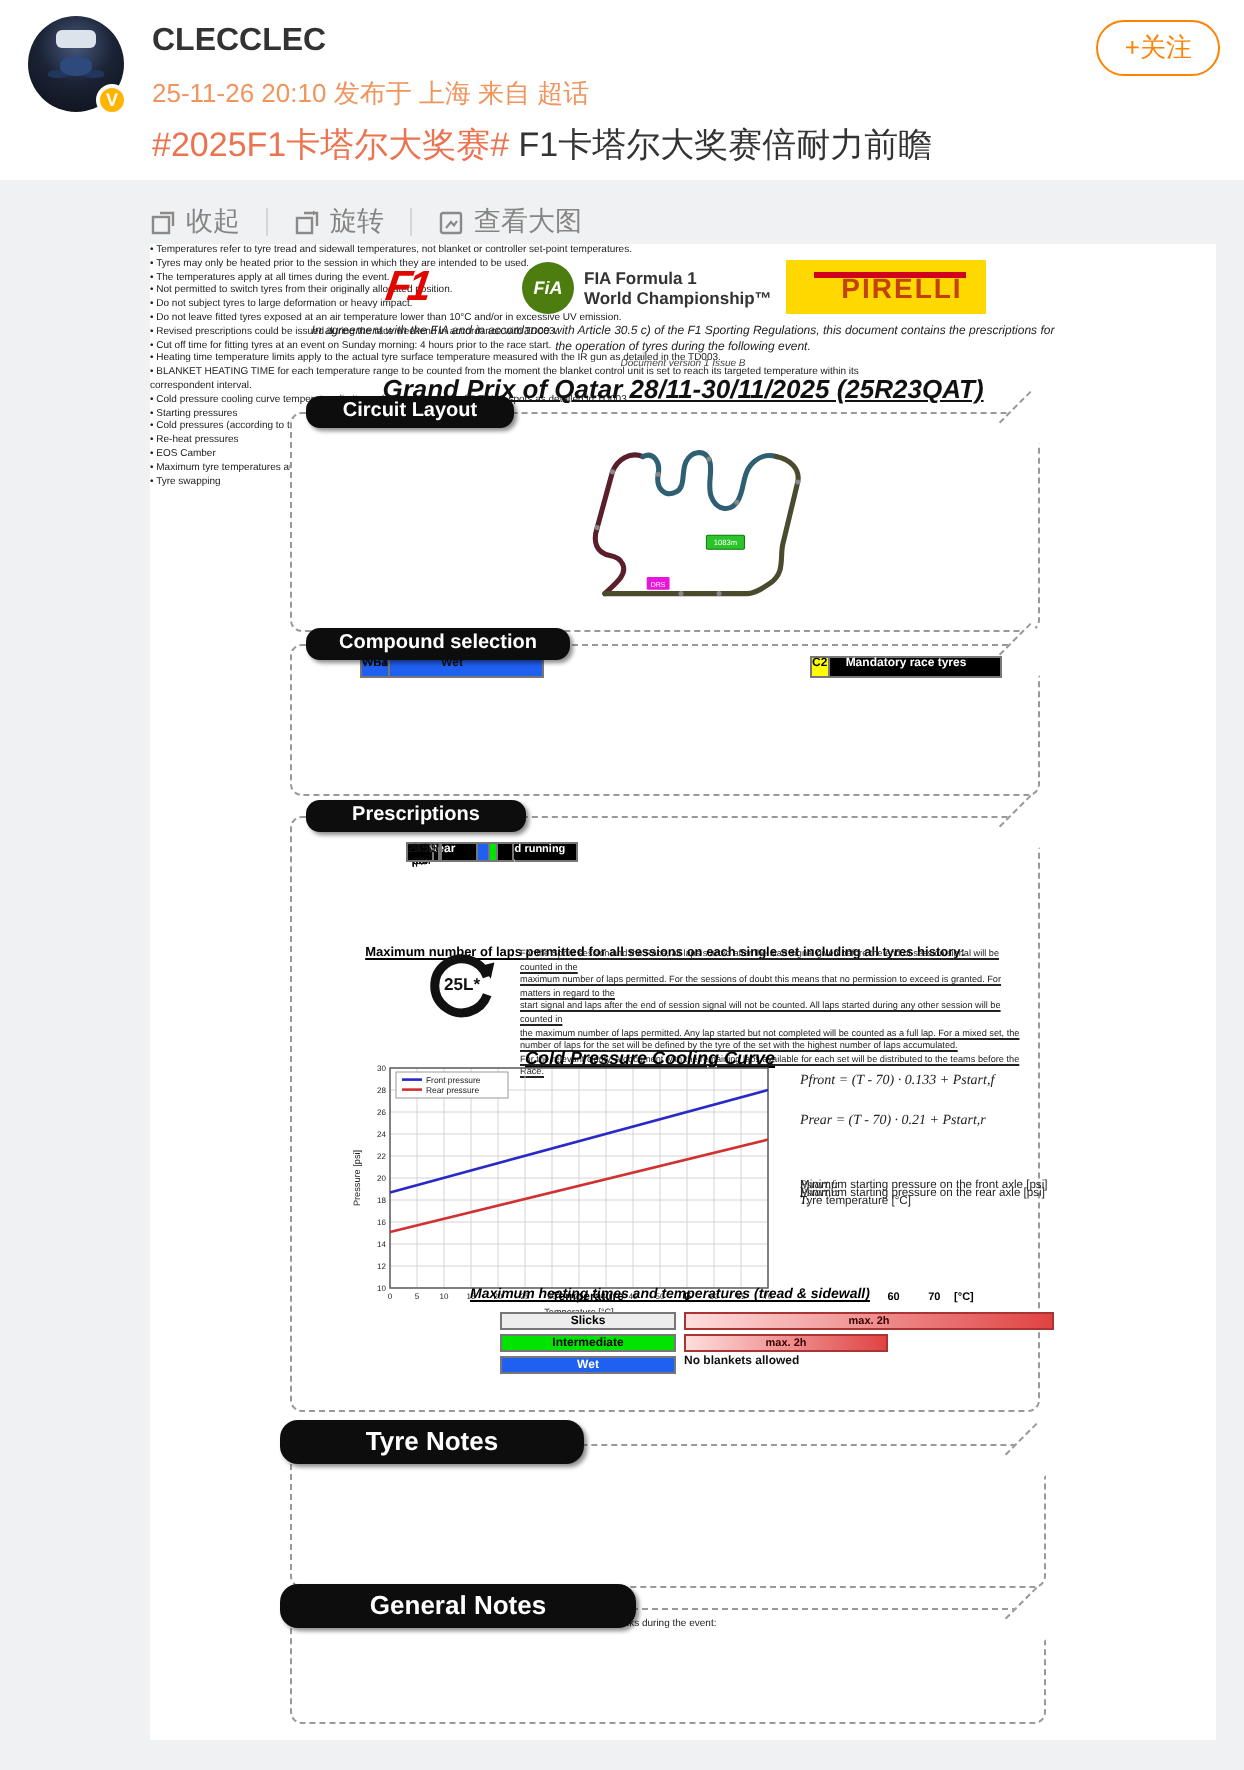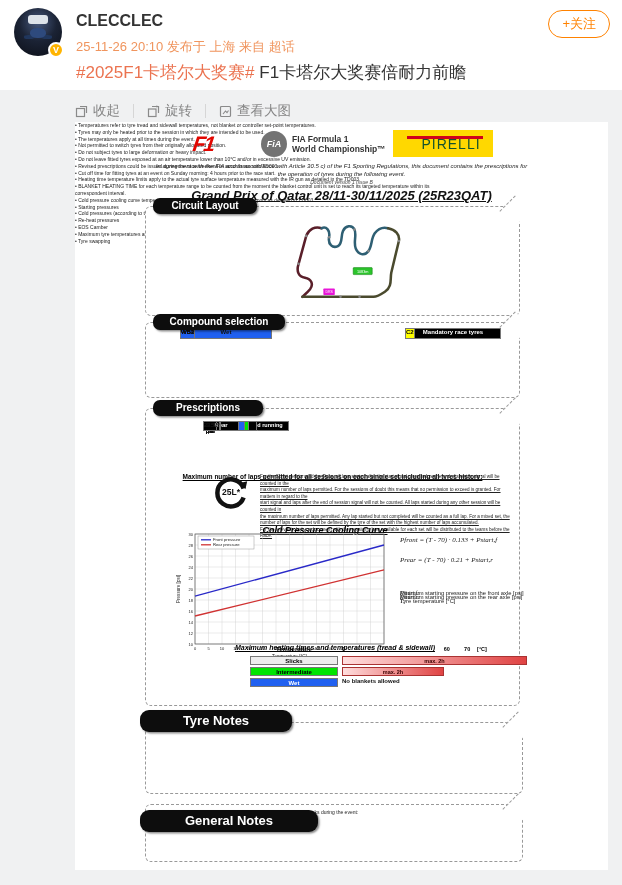--- a/index.html
+++ b/index.html
@@ -28,44 +28,44 @@
   .toolbar { position:absolute; left:75px; top:11px; display:flex; align-items:center; height:20px; }
   .tool { display:flex; align-items:center; gap:5px; color:#858585; font-size:13.5px; cursor:pointer; }
   .tool svg { display:block; }
   .tb-sep { width:1px; height:14px; background:#d6d6d6; margin:0 13px; }
 
   
   .document { position:absolute; left:75px; top:32px; width:533px; height:748px; background:#fff; cursor:pointer; }
   .document * { position:absolute; }
 
   .f1-logo { left:118px; top:10px; color:#e10600; font-size:21px; font-weight:bold; font-style:italic; transform:skewX(-8deg); letter-spacing:-2px; }
-  .fia-circle { left:186px; top:9px; width:26px; height:26px; background:#737373; border-radius:50%; color:#fff;
+  .fia-circle { left:186px; top:9px; width:26px; height:26px; background:#4d7c0f; border-radius:50%; color:#fff;
                 font-size:9px; font-weight:bold; font-style:italic; text-align:center; line-height:26px; }
   .fia-text { left:217px; top:12px; font-size:8.5px; color:#333; font-weight:bold; line-height:10px; white-space:nowrap; }
   .fia-text span { position:static; display:block; }
   .pirelli-logo { left:318px; top:8px; width:100px; height:27px; background:#ffd800; }
-  .pirelli-word { position:absolute; left:0; right:0; top:6px; text-align:center; color:#14532d; font-size:14px; font-weight:normal; letter-spacing:1px;padding-left:16px; }
+  .pirelli-word { position:absolute; left:0; right:0; top:6px; text-align:center; color:#c2410c; font-size:14px; font-weight:bold; letter-spacing:1px;padding-left:16px; }
   .pirelli-bar { position:absolute; left:14px; right:10px; top:6px; height:3px; background:#d0021b; }
 
   .disclaimer { left:0; right:0; top:41px; text-align:center; font-size:6px; font-style:italic; color:#222; line-height:7.5px; }
   .disclaimer span { position:static; display:block; }
   .doc-version { left:0; right:0; top:57px; text-align:center; font-size:5px; font-style:italic; color:#444; }
   .doc-title { left:0; right:0; top:64px; text-align:center; }
   .doc-title span { position:static; font-size:13px; font-weight:bold; font-style:italic; color:#111; text-decoration:underline; }
 
   .sec-badge { background:#0d0d0d; color:#fff; font-weight:bold; text-align:center; border-radius:7px;
                box-shadow:1.5px 1.5px 2px rgba(0,0,0,.45); z-index:3; }
   .sec-badge span { position:static; }
   .badge-sm { height:16px; line-height:16px; font-size:10px; }
   .badge-lg { height:22px; line-height:22px; font-size:13px; border-radius:9px; }
   .b-circuit { left:78px; top:76px; width:104px; }
   .b-compounds { left:78px; top:192px; width:132px; }
   .b-prescriptions { left:78px; top:278px; width:110px; }
   .b-tyre { left:65px; top:588px; width:152px; }
-  .b-general { left:65px; top:670px; width:178px;margin-top:18px; }
+  .b-general { left:65px; top:670px; width:178px; }
 
   .dash-box { border:1px dashed #999; border-radius:6px; background:#fff; }
   .x-circuit { left:70px; top:84px; width:375px; height:110px; }
   .x-compounds { left:70px; top:200px; width:375px; height:76px; }
   .x-prescriptions { left:70px; top:286px; width:375px; height:298px; }
   .x-tyre { left:70px; top:600px; width:378px; height:72px; }
   .x-general { left:70px; top:682px; width:378px; height:58px; }
   .cut { width:22px; height:22px; top:-7px; right:-7px; background:#fff; transform:rotate(45deg); border-left:1px dashed #999; }
 
   .circuit-svg { left:183px; top:87px; }

